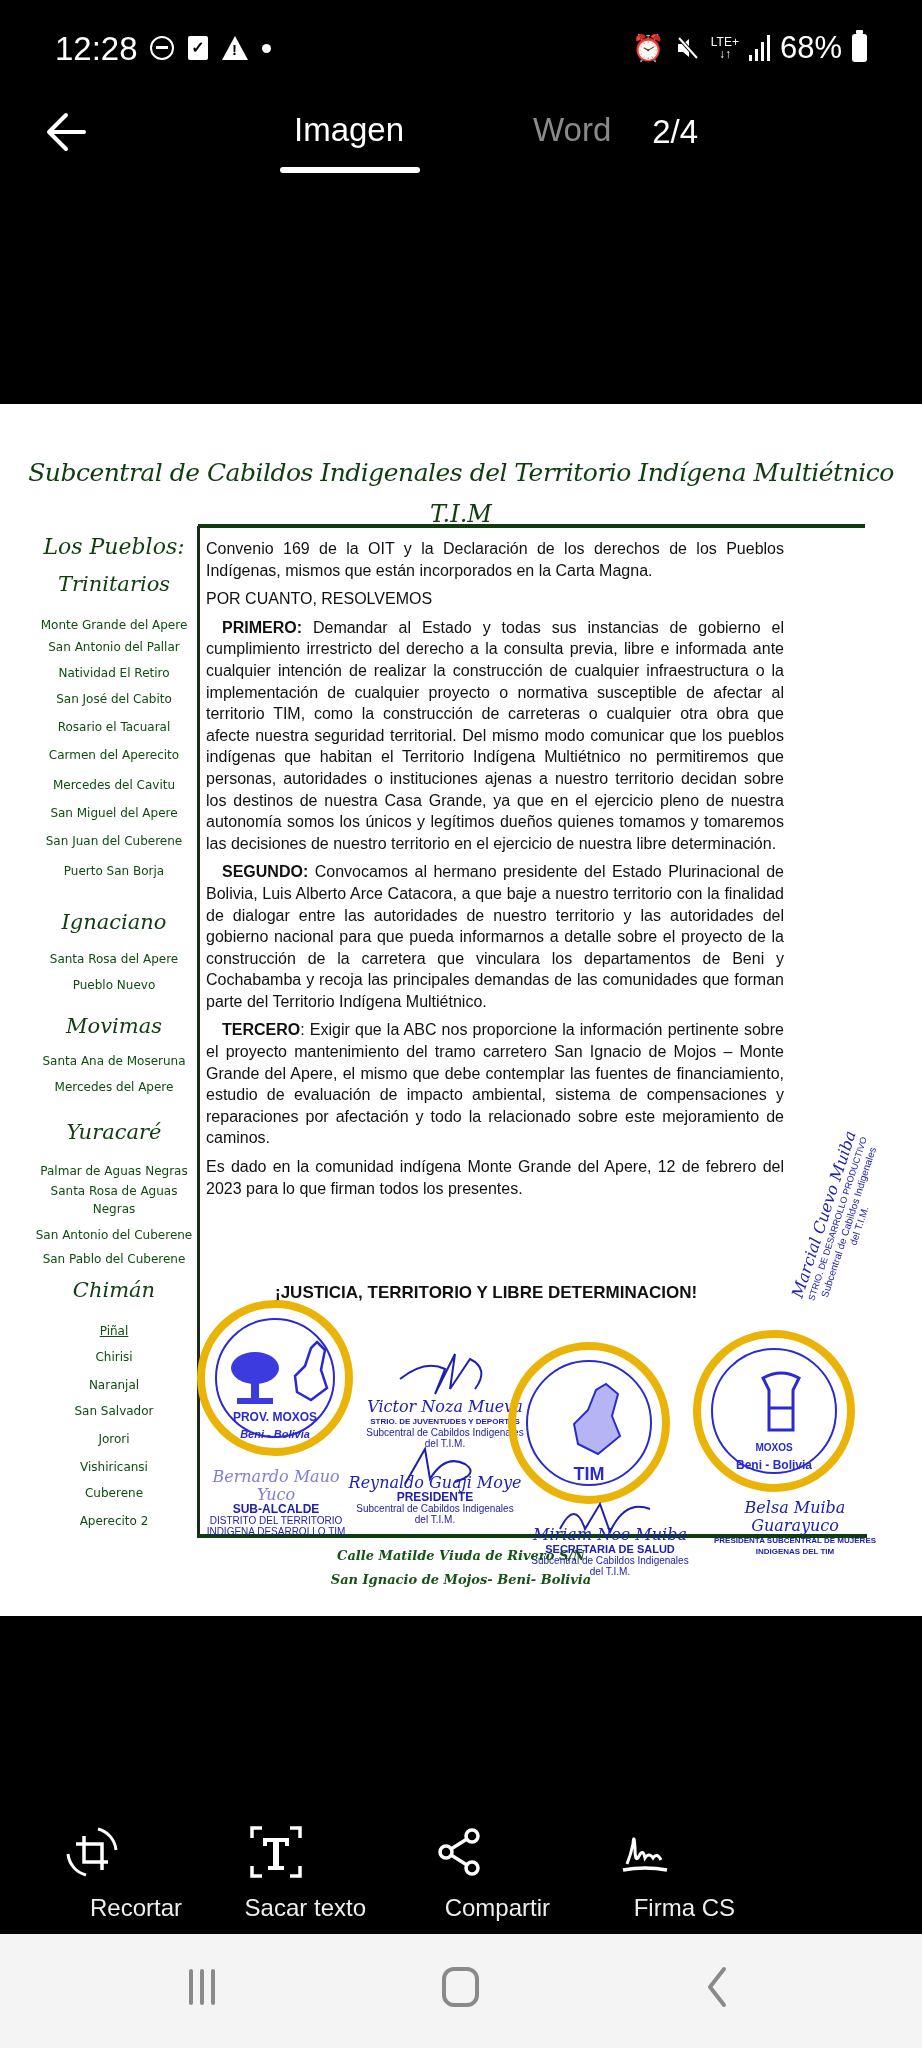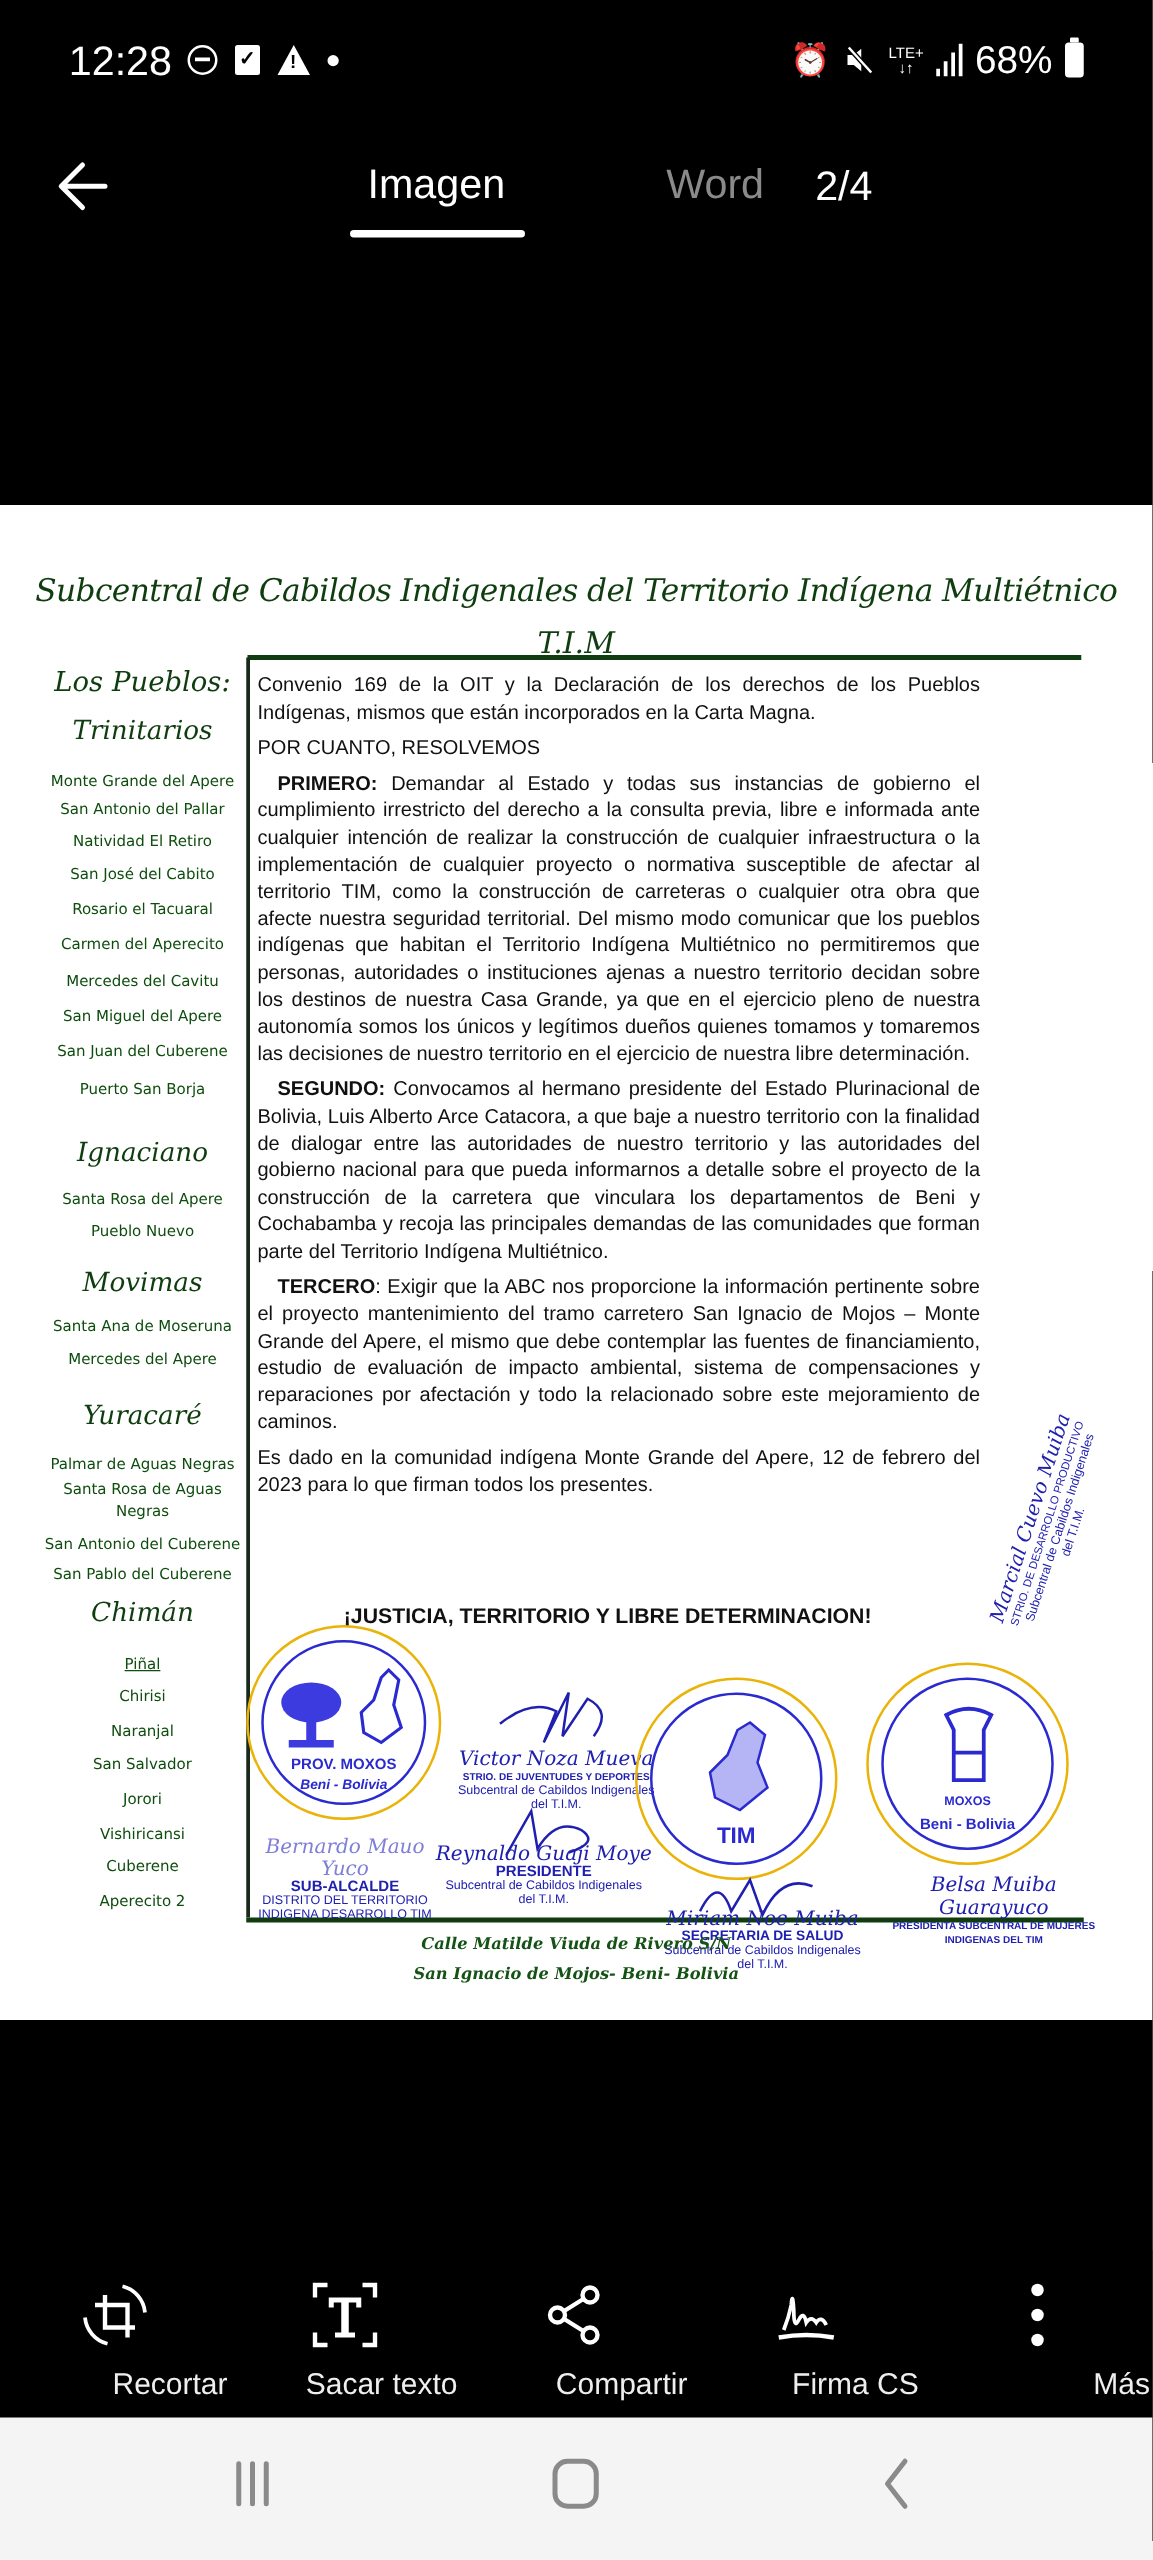--- a/index.html
+++ b/index.html
@@ -22,21 +22,21 @@
   .alarm-icon { font-size: 26px; }
   .mute-icon { font-size: 26px; }
   .lte-icon { font-size: 12px; line-height: 12px; text-align: center; display: flex; flex-direction: column; }
   .signal-icon { display: flex; align-items: flex-end; gap: 3px; height: 26px; }
   .signal-icon i { display: block; width: 3px; background: #fff; }
   .battery-pct { font-size: 31px; }
   .battery-icon { width: 15px; height: 28px; border-radius: 3px; background: #fff; position: relative; }
   .battery-icon::before { content: ""; position: absolute; top: -4px; left: 4px; width: 7px; height: 4px; background: #fff; border-radius: 1px; }
 
   
-  .app-header { position: absolute; top: 104px; left: 0; width: 734px; height: 100px; text-align: center; }
+  .app-header { position: absolute; top: 87px; left: 0; width: 734px; height: 100px; text-align: center; }
   .back-button { position: absolute; left: 44px; top: 22px; width: 46px; height: 46px; cursor: pointer; }
   .tab { position: absolute; top: 24px; font-size: 33px; cursor: pointer; }
   .tab-imagen { left: 294px; color: #fff; }
   .tab-word { left: 533px; color: #8a8a8a; }
   .tab-indicator { position: absolute; left: 280px; top: 80px; width: 140px; height: 6px; background: #fff; border-radius: 3px; }
   .page-counter { position: absolute; right: 36px; top: 26px; font-size: 33px; color: #fff; }
 
   
   .document { position: absolute; left: 0; top: 404px; width: 922px; height: 1212px; background: #ffffff; color: #111; overflow: hidden; }
   .doc-title { position: absolute; left: 0; width: 922px; text-align: center; top: 54px; font-family: "DejaVu Serif", serif; font-style: italic; font-size: 25px; color: #0f3d0f; letter-spacing: -0.5px; }
@@ -47,21 +47,21 @@
 
   .sidebar { position: absolute; left: 30px; top: 130px; width: 168px; }
   .grp-title { position: absolute; width: 168px; text-align: center; font-family: "DejaVu Serif", serif; font-style: italic; font-size: 21px; color: #0f3d0f; }
   .pueblo { position: absolute; width: 168px; text-align: center; font-family: "DejaVu Sans", sans-serif; font-size: 12px; color: #0e4d0e; }
 
   .body-text { position: absolute; left: 206px; top: 134px; width: 578px; font-family: "Liberation Sans", sans-serif; font-size: 16px; line-height: 21.6px; color: #111; text-align: justify; }
   .body-text p { margin-bottom: 7px; }
   .body-text b { font-weight: bold; margin-left: 16px; }
   .slogan { position: absolute; left: 275px; top: 879px; font-family: "Liberation Sans", sans-serif; font-weight: bold; font-size: 17px; color: #111; }
 
-  .stamp { position: absolute; border-radius: 50%; border: 2px solid #eab308; color: #2a2ad0; }
+  .stamp { position: absolute; border-radius: 50%; border: 8px solid #eab308; color: #2a2ad0; }
   .stamp .ring { position: absolute; inset: 10px; border-radius: 50%; border: 2px solid #2a2ad0; }
   .stamp-txt { position: absolute; width: 100%; text-align: center; font-family: "Liberation Sans", sans-serif; font-weight: bold; font-size: 11px; color: #2a2ad0; }
   .sig-block { position: absolute; text-align: center; color: #2020b0; font-family: "Liberation Sans", sans-serif; font-size: 10px; line-height: 11px; }
   .sig-name { font-family: "DejaVu Serif", serif; font-style: italic; font-size: 16px; line-height: 18px; }
   .sig-role { font-weight: bold; font-size: 12px; }
   .sig-scribble { position: absolute; }
 
   .footer-addr { position: absolute; left: 0; width: 922px; text-align: center; font-family: "DejaVu Serif", serif; font-style: italic; font-weight: bold; font-size: 13px; color: #155215; }
 
   
@@ -284,28 +284,20 @@
       </svg>
     <span class="lbl">Compartir</span>
   </div>
   <div class="tool" style="left:555px;">
     <svg class="ico" viewBox="0 0 56 56">
         <path d="M10 40 Q14 30 16 20 Q17 8 18 24 Q18 40 22 32 Q26 24 28 34 Q32 28 36 34 Q40 28 44 36" stroke="#fff" stroke-width="3" fill="none"></path>
         <path d="M6 46 Q28 42 50 46" stroke="#fff" stroke-width="3.5" fill="none"></path>
       </svg>
     <span class="lbl">Firma CS</span>
   </div>
-  <div class="tool" style="left:740px;">
-    <svg class="ico" viewBox="0 0 56 56">
-        <circle cx="28" cy="8" r="5" fill="#fff"></circle>
-        <circle cx="28" cy="28" r="5" fill="#fff"></circle>
-        <circle cx="28" cy="48" r="5" fill="#fff"></circle>
-      </svg>
-    <span class="lbl">Más</span>
-  </div>
 </div>
 
 <div class="nav-bar">
   <div class="nav-btn" style="left:172px;">
     <svg viewBox="0 0 60 50" width="60" height="50">
         <path d="M19 9 V41 M30 9 V41 M41 9 V41" stroke="#8a8a8a" stroke-width="4" stroke-linecap="round"></path>
       </svg>
   </div>
   <div class="nav-btn" style="left:430px;">
     <svg viewBox="0 0 60 50" width="60" height="50">

